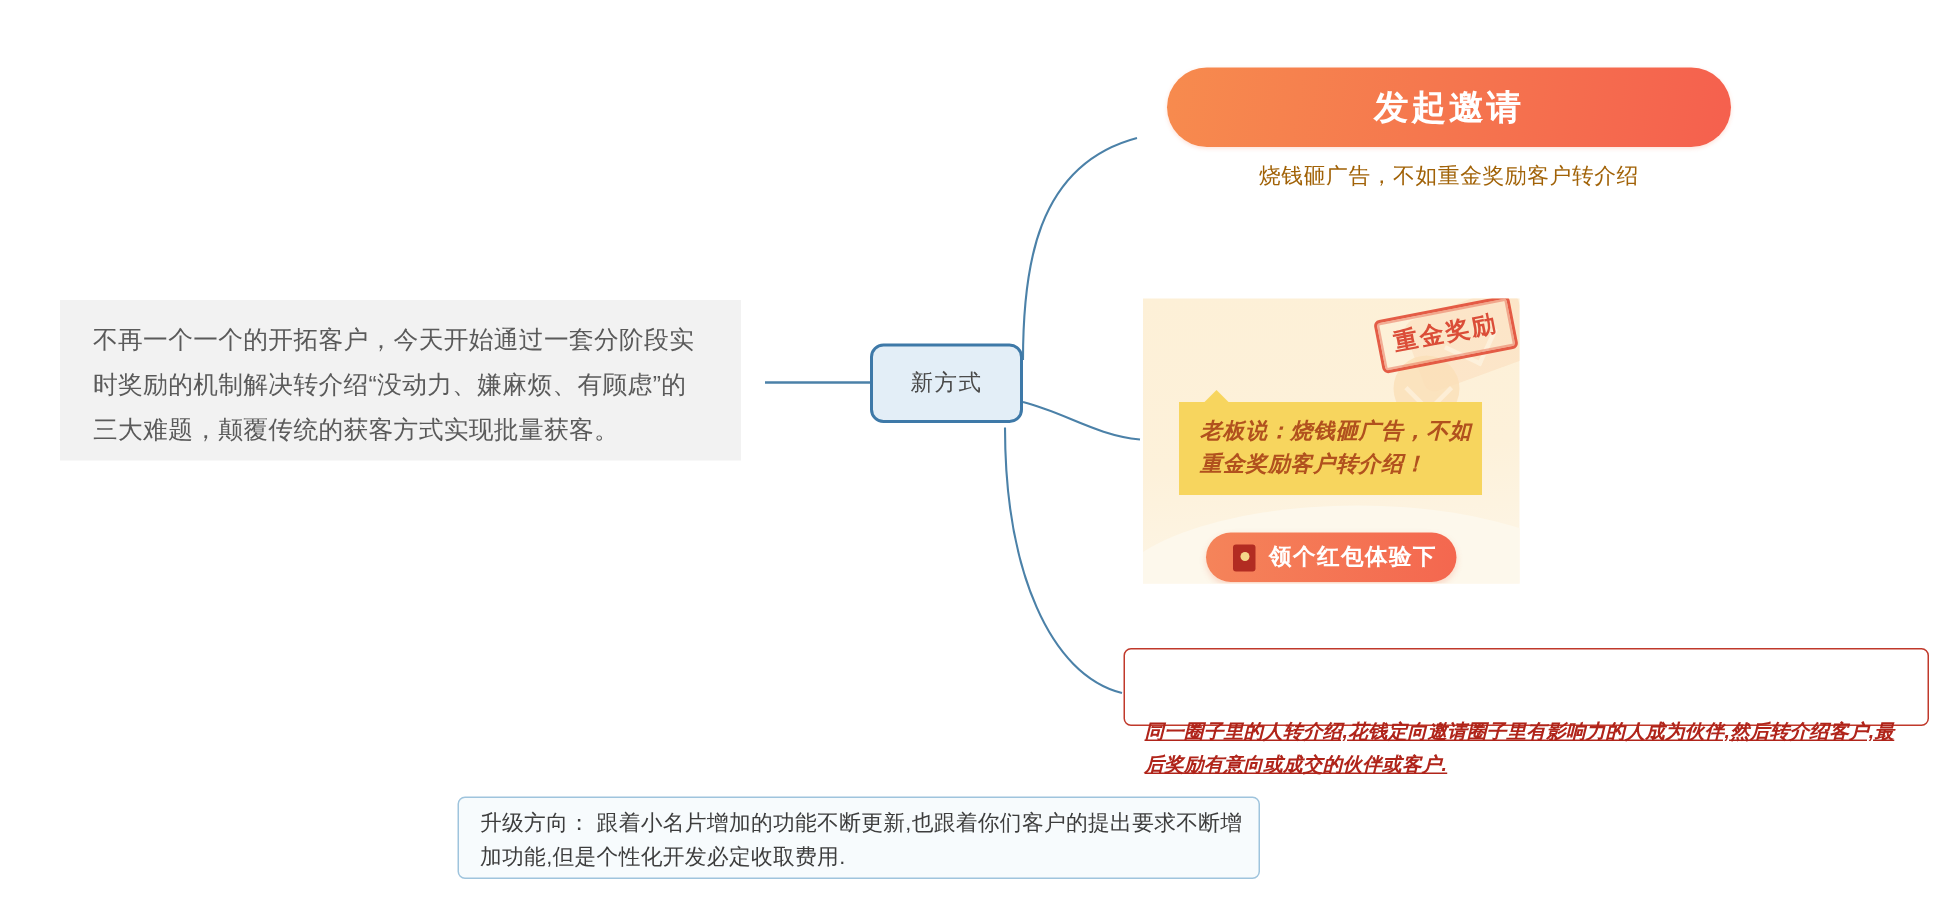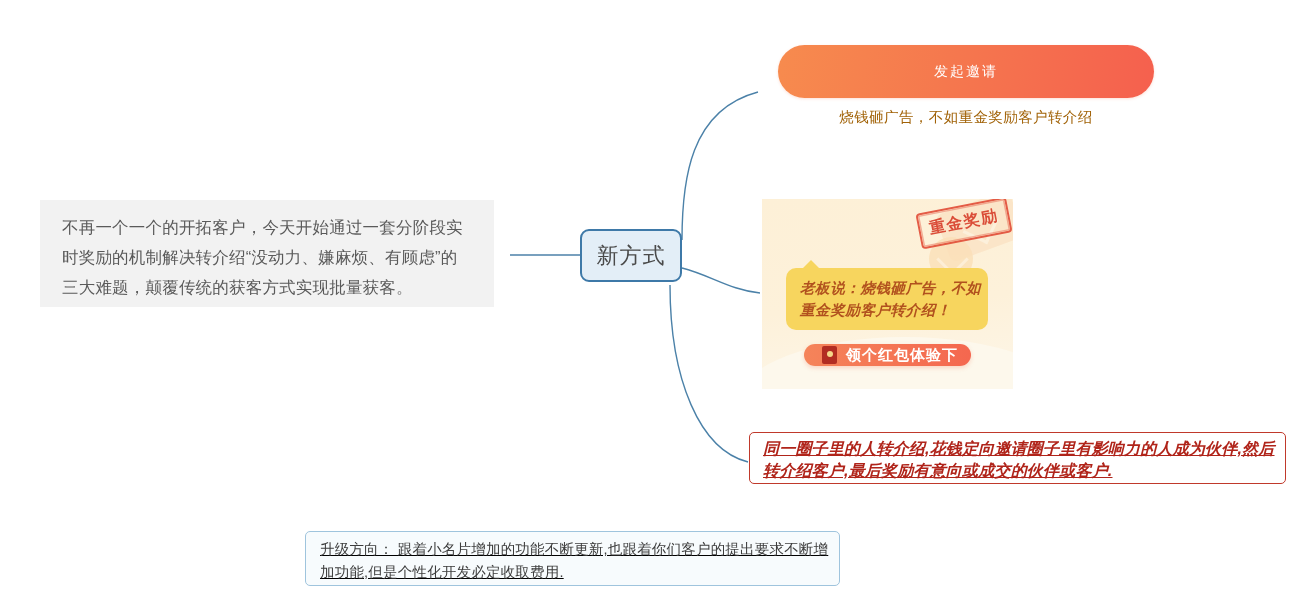--- a/index.html
+++ b/index.html
@@ -57,43 +57,43 @@
     height: 53px;
     background: #e3eef7;
     border: 2.5px solid #3e79a8;
     border-radius: 9px;
     box-sizing: border-box;
     display: flex;
     align-items: center;
     justify-content: center;
   }
   .center-node-text {
-    font-size: 22px;
+    font-size: 15px;
     color: #4a4a4a;
     letter-spacing: 1px;
   }
 
   
   .invite-btn {
     position: absolute;
     left: 778px;
     top: 45px;
     width: 376px;
     height: 53px;
     border-radius: 27px;
     background: linear-gradient(100deg, #f78b4e 0%, #f5784e 45%, #f5604e 100%);
     display: flex;
     align-items: center;
     justify-content: center;
     box-shadow: 0 1px 3px rgba(245,120,78,0.22);
   }
   .invite-btn-text {
     color: #ffffff;
-    font-size: 14px;
-    font-weight: normal;
+    font-size: 23px;
+    font-weight: bold;
     letter-spacing: 2px;
   }
   .invite-caption {
     position: absolute;
     left: 778px;
     top: 108px;
     width: 376px;
     text-align: center;
     font-size: 14.5px;
     color: #a16207;
@@ -178,21 +178,21 @@
     box-shadow: inset 0 0 0 1.5px rgba(226,80,58,0.45);
     opacity: 0.92;
   }
   .bubble {
     position: absolute;
     left: 24px;
     top: 69px;
     width: 202px;
     height: 62px;
     background: #f7d55e;
-    border-radius: 10px;
+    border-radius: 0;
     box-sizing: border-box;
     padding: 9px 0 0 14px;
   }
   .bubble:before {
     content: "";
     position: absolute;
     left: 16px;
     top: -8px;
     width: 0;
     height: 0;
@@ -204,23 +204,23 @@
     font-size: 14.5px;
     line-height: 22px;
     color: #b1511e;
     font-weight: bold;
     font-style: italic;
     letter-spacing: 0.6px;
   }
   .redpacket-btn {
     position: absolute;
     left: 42px;
-    top: 145px;
+    top: 156px;
     width: 167px;
-    height: 22px;
+    height: 33px;
     border-radius: 17px;
     background: linear-gradient(95deg, #f5845a 0%, #f4674f 100%);
     display: flex;
     align-items: center;
     padding-left: 18px;
     box-sizing: border-box;
     box-shadow: 0 2px 4px rgba(240,110,80,0.25);
   }
   .rp-icon {
     width: 15px;
@@ -256,41 +256,41 @@
     width: 537px;
     height: 52px;
     border: 1.6px solid #c0392b;
     border-radius: 5px;
     box-sizing: border-box;
     background: #ffffff;
     padding: 5px 10px 0 13px;
   }
   .red-note-text {
     color: #b0241a;
-    font-size: 16px;
+    font-size: 13px;
     line-height: 22px;
     font-weight: bold;
     font-style: italic;
     text-decoration: underline;
     letter-spacing: 0.2px;
+    margin-top: 39px;
   }
 
   
   .bottom-note {
     position: absolute;
     left: 305px;
     top: 531px;
     width: 535px;
     height: 55px;
     border: 1.4px solid #9fc4dd;
     border-radius: 5px;
     box-sizing: border-box;
     background: #f7fbfd;
     padding: 6px 10px 0 14px;
-    text-decoration: underline;
   }
   .bottom-note-text {
     color: #3d3d3d;
     font-size: 14.5px;
     line-height: 23px;
     letter-spacing: 0.2px;
   }
 </style>
 </head>
 <body>

